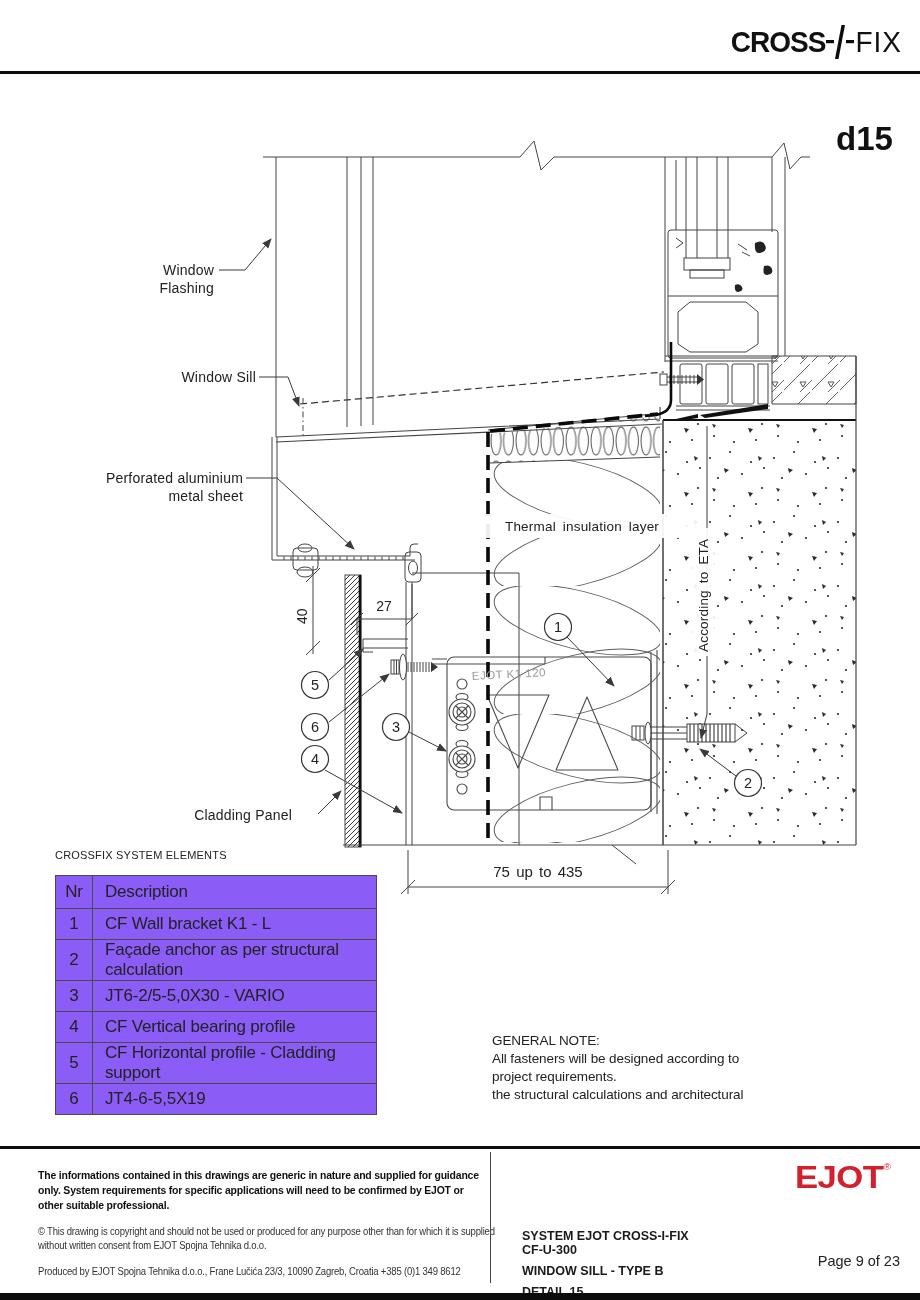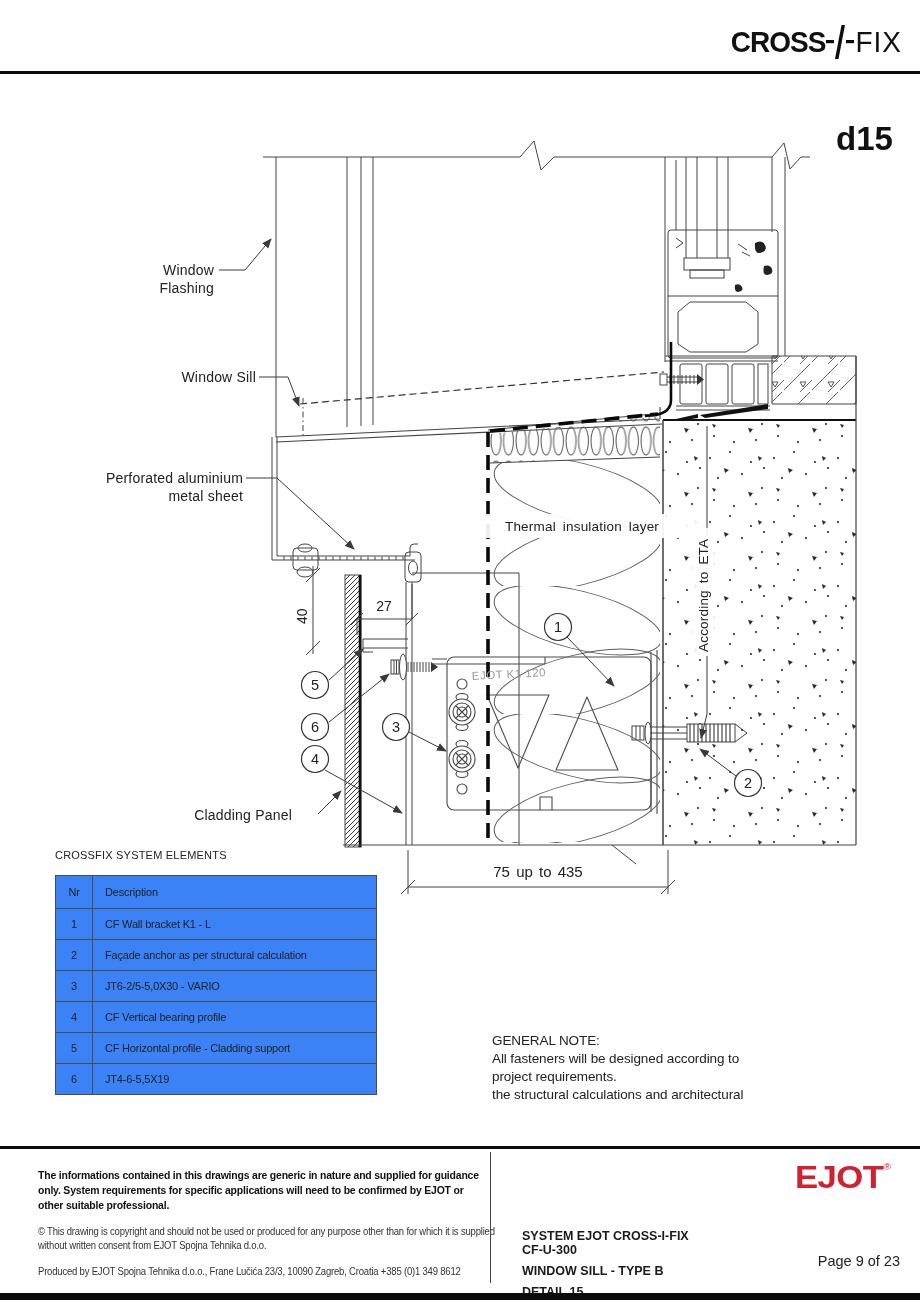--- a/index.html
+++ b/index.html
@@ -13,22 +13,22 @@
   .rule-top{position:absolute;top:71px;left:0;width:920px;height:3px;background:#0c0c0c;}
   .dcode{position:absolute;top:120px;left:836px;font-size:33px;font-weight:700;letter-spacing:0;}
 
   
   #draw{position:absolute;top:0;left:0;}
 
   
   .tbl-wrap{position:absolute;left:55px;top:849px;width:324px;}
   .tbl-title{font-size:11px;letter-spacing:.2px;color:#222;margin:0 0 14px 0;}
   table.el{border-collapse:collapse;width:322px;table-layout:fixed;}
-  table.el td{border:1.2px solid #4a4a4a;font-size:11px;letter-spacing:-.2px;
-              color:#222;height:30px;padding:0 0 0 12px;vertical-align:middle;background:#3b82f6;}
+  table.el td{border:1.2px solid #4a4a4a;font-size:17px;letter-spacing:-.2px;
+              color:#222;height:30px;padding:0 0 0 12px;vertical-align:middle;background:#8b5cf6;}
   table.el td.nr{width:36px;text-align:center;padding:0;}
   table.el tr.hd td{height:32px;}
 
   
   .gnote{position:absolute;left:492px;top:1032px;width:270px;font-size:13.5px;
          line-height:18px;color:#222;letter-spacing:-.1px;}
 
   
   .f-rule{position:absolute;top:1146px;left:0;width:920px;height:3px;background:#0c0c0c;}
   .f-left{position:absolute;left:38px;top:1168px;width:450px;}

